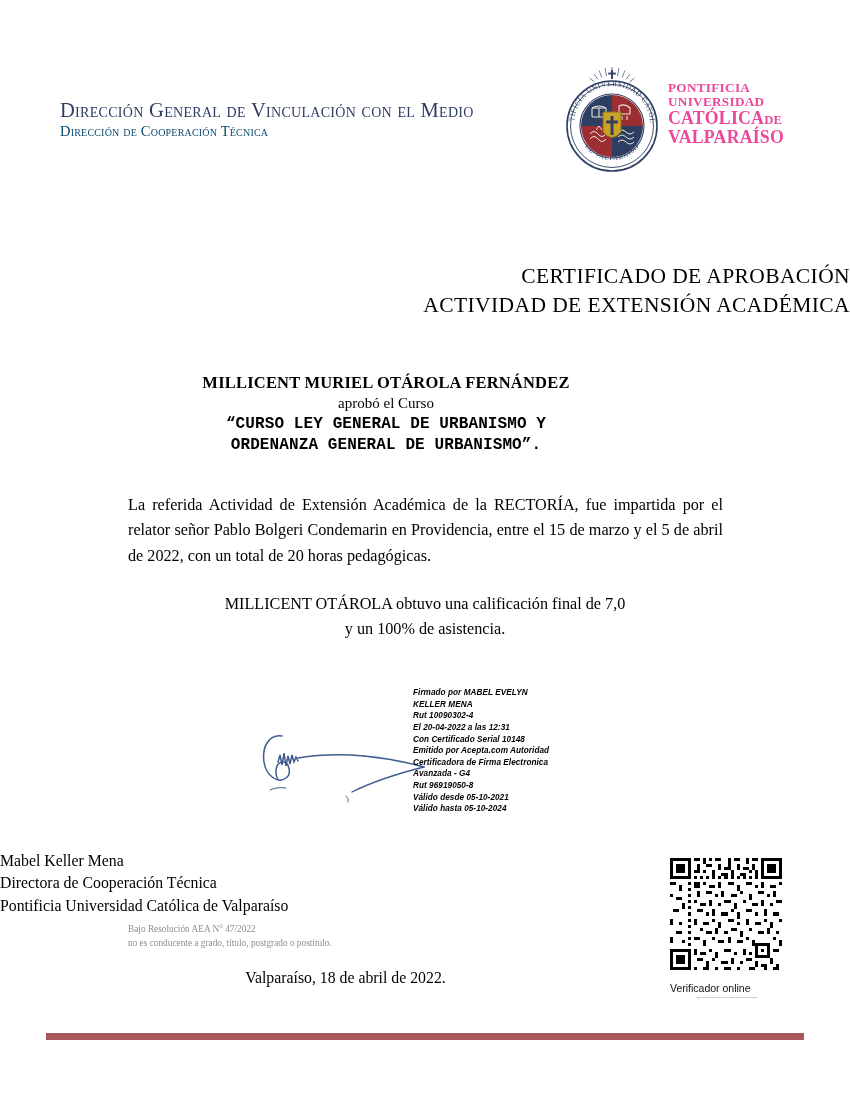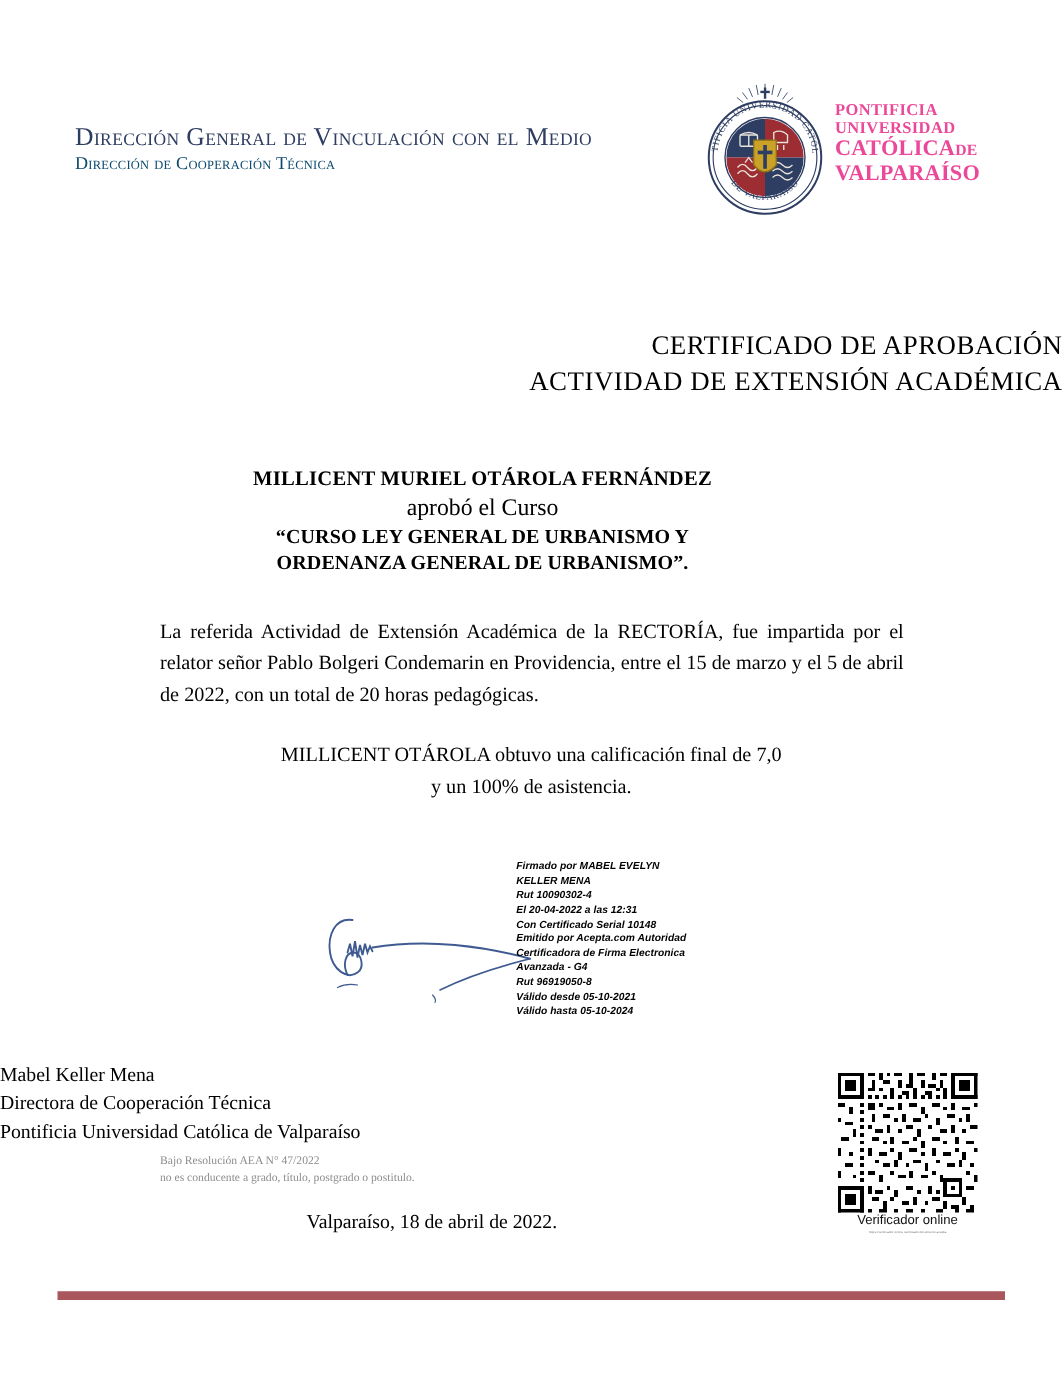--- a/index.html
+++ b/index.html
@@ -121,27 +121,28 @@
     text-align: center;
     line-height: 1.32;
     margin-left: 44px;
   }
   .rec-name {
     font-size: 16.5px;
     font-weight: 700;
     letter-spacing: 0.2px;
   }
   .rec-mid {
-    font-size: 19px;
+    font-size: 15px;
     font-weight: 400;
   }
   .rec-course {
     font-size: 16px;
     font-weight: 700;
     letter-spacing: 0.1px;
+    font-family: Liberation Mono, monospace;
   }
 
   
   .body-para {
     position: absolute;
     left: 128px;
     top: 493px;
     width: 595px;
     text-align: justify;
     font-size: 16.2px;
@@ -219,25 +220,25 @@
     left: 670px;
     top: 858px;
     width: 112px;
   }
   .qr-code {
     width: 112px;
     height: 112px;
     display: block;
   }
   .qr-caption {
-    text-align: center;
+    text-align: left;
     font-family: "Liberation Sans", sans-serif;
     font-size: 10.5px;
     color: #111111;
-    margin-top: 1px;
+    margin-top: 13px;
     line-height: 1.1;
   }
   .qr-url {
     text-align: center;
     font-family: "Liberation Sans", sans-serif;
     font-size: 2.6px;
     color: #7a7a7a;
     margin-top: 2px;
     line-height: 1.1;
     white-space: nowrap;

